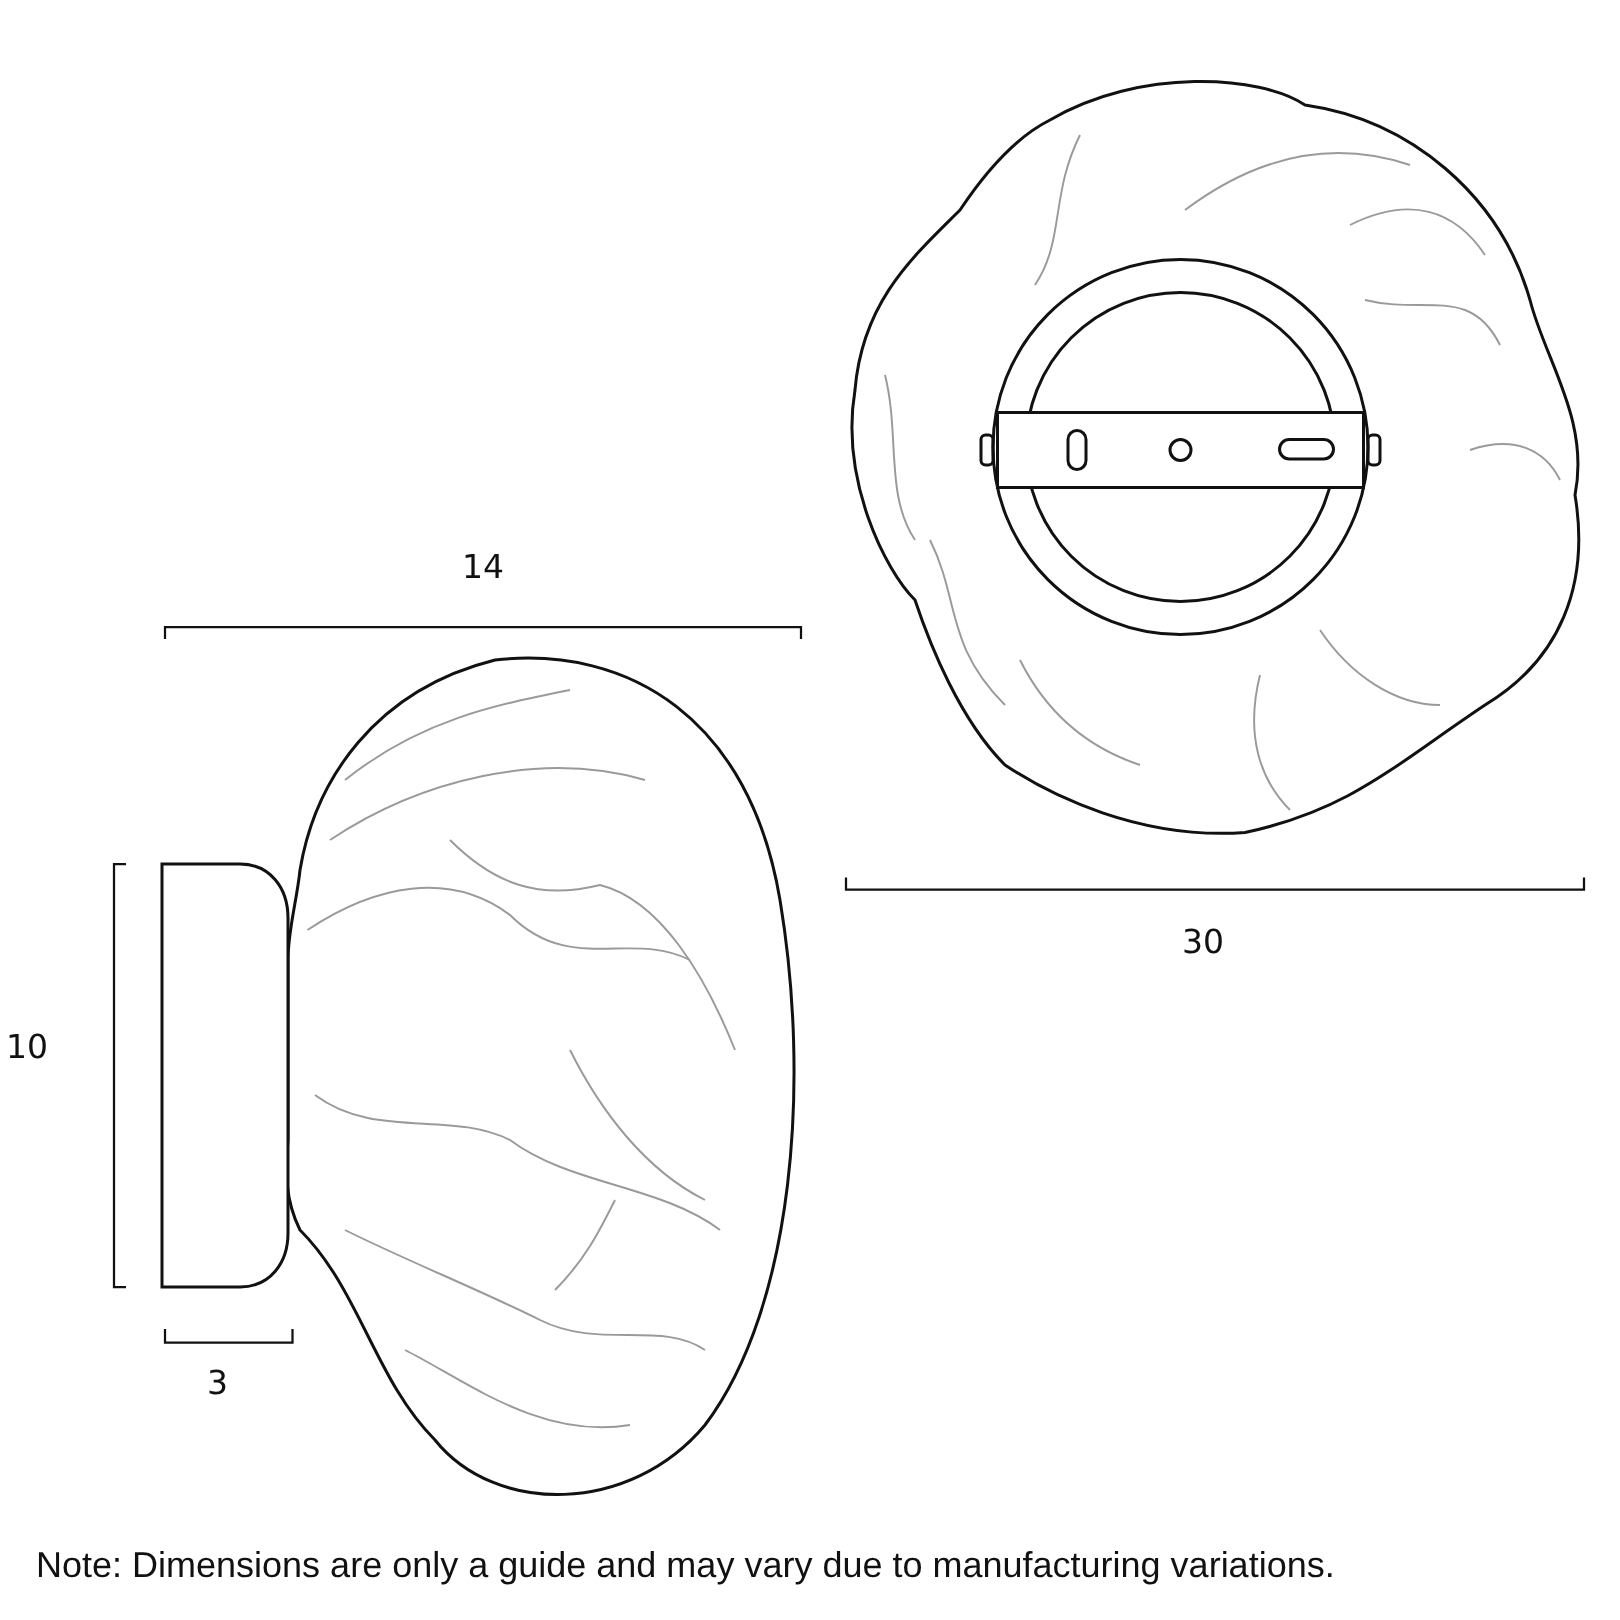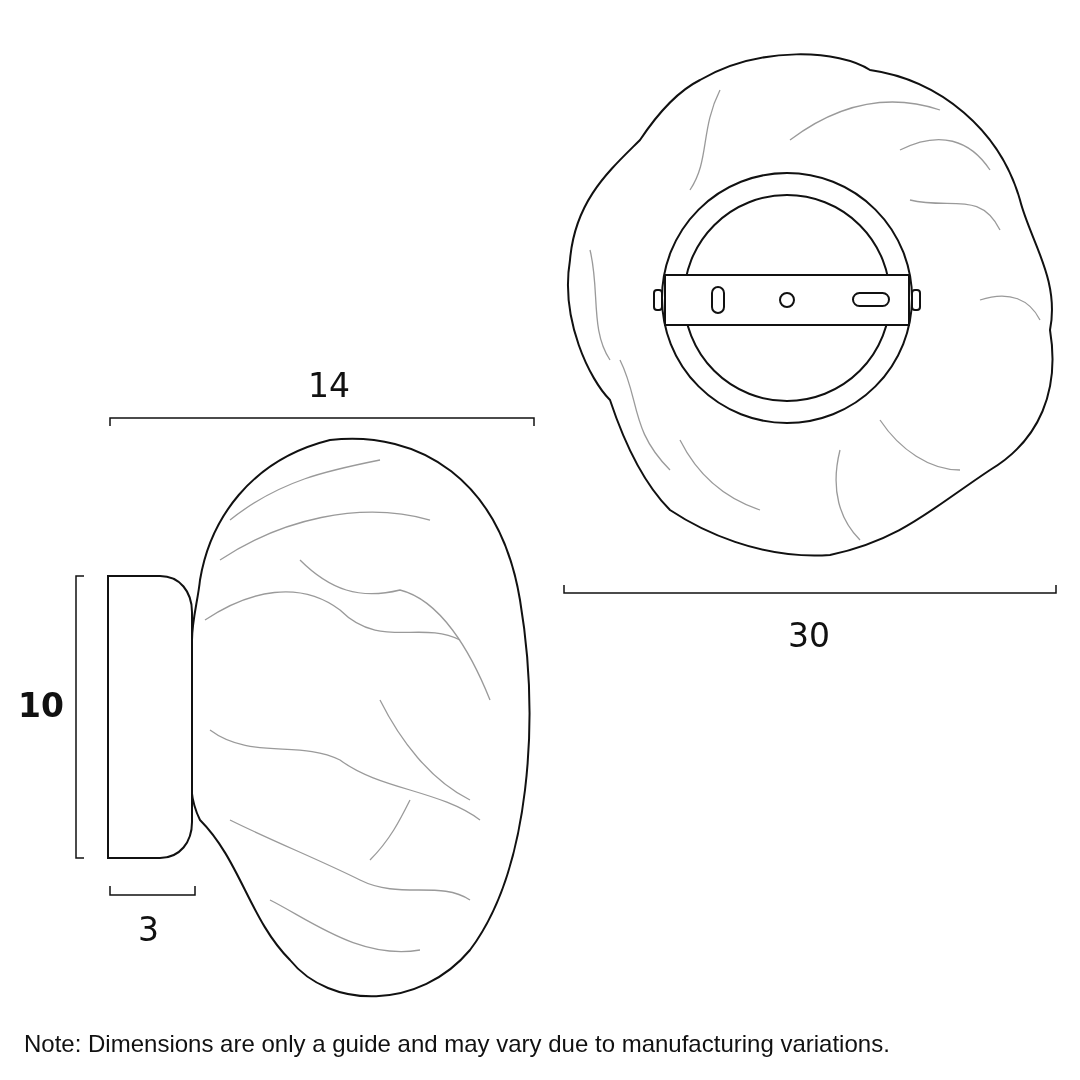--- a/index.html
+++ b/index.html
@@ -1,18 +1,18 @@
 <!DOCTYPE html>
 <html><head>
 <meta charset="utf-8">
 <style>
   html, body { margin:0; padding:0; background:#ffffff; }
   body { width:1080px; height:1080px; position:relative; overflow:hidden; font-family:"DejaVu Sans", sans-serif; }
   svg { position:absolute; left:0; top:0; }
-  .dim { position:absolute; font-size:33px; color:#111; font-family:"DejaVu Sans", sans-serif; }
+  .dim { position:absolute; font-size:22px; color:#111; font-family:"DejaVu Sans", sans-serif; }
   .note { position:absolute; left:24px; top:1030px; font-size:24px; color:#111; font-family:"Liberation Sans", sans-serif; }
 </style>
 </head>
 <body>
 
 <svg width="1080" height="1080" viewBox="0 0 1080 1080">
 
   <g fill="none" stroke="#111" stroke-width="2">
 
     <path d="M330 440 C 420 430, 500 480, 520 600 C 540 720, 530 870, 470 950 C 420 1010, 330 1010, 290 960 C 250 920, 240 860, 200 820 C 190 800, 190 780, 192 760 L 192 640 C 192 620, 198 600, 200 580 C 210 520, 250 460, 330 440 Z"></path>
@@ -59,17 +59,17 @@
     <path d="M680 440 C 700 480, 730 500, 760 510"></path>
     <path d="M880 420 C 900 450, 930 470, 960 470"></path>
     <path d="M840 450 C 830 490, 840 520, 860 540"></path>
   </g>
   <g fill="none" stroke="#111" stroke-width="1.5">
     <path d="M564 585 L 564 593 L 1056 593 L 1056 585"></path>
   </g>
 </svg>
 
 <div class="dim" style="left:308px;top:366px;">14</div>
-<div class="dim" style="left:18px;top:686px;font-weight:bold;">10</div>
+<div class="dim" style="left:4px;top:686px;">10</div>
 <div class="dim" style="left:138px;top:910px;">3</div>
 <div class="dim" style="left:788px;top:616px;">30</div>
 
 <div class="note">Note: Dimensions are only a guide and may vary due to manufacturing variations.</div>
 
 </body></html>

